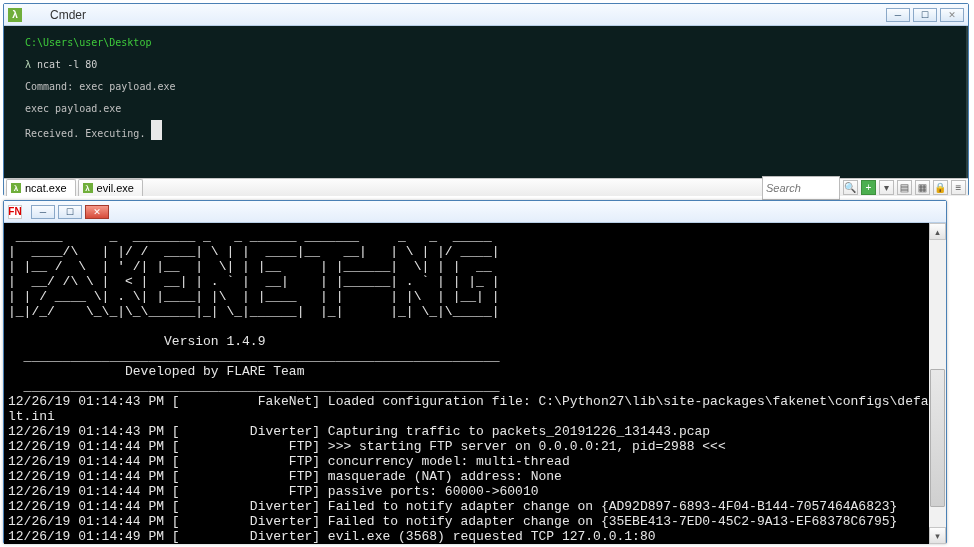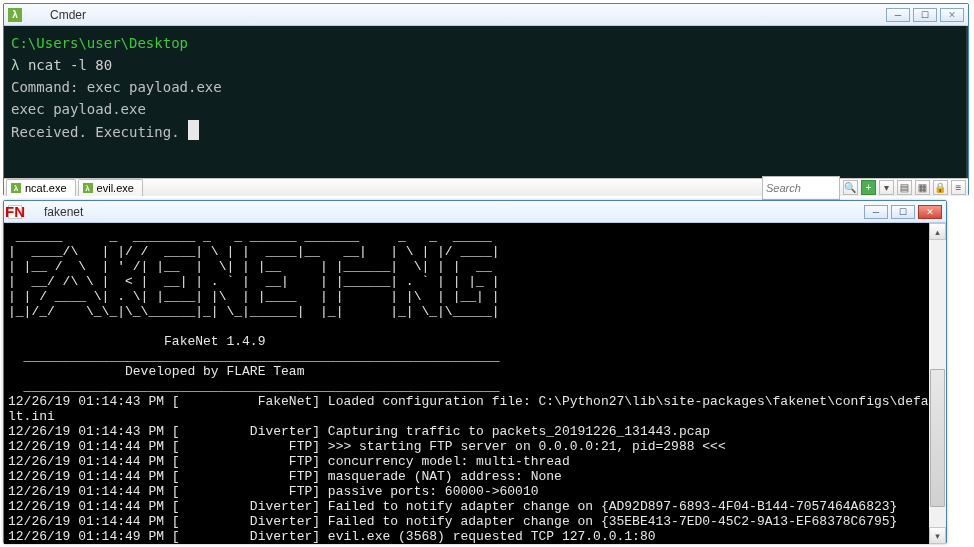--- a/index.html
+++ b/index.html
@@ -58,23 +58,23 @@
   }
   .win-btn.close { color: #888; }
 
   .cmder-body {
     background: #0c1e1e;
     height: 152px;
     display: flex;
   }
   .pane {
     flex: 1;
-    padding: 6px 7px;
+    padding: 6px 21px;
     font-family: "DejaVu Sans Mono","Consolas",monospace;
-    font-size: 14px;
+    font-size: 10px;
     line-height: 22px;
     color: #c7c7c7;
     white-space: pre;
     overflow: hidden;
   }
   .pane.left { border-right: 2px solid #2b3f3f; }
   .path { color: #3ec93b; font-weight: 500; }
   .lambda { color: #b7d5b7; }
   .cmd-text { color: #d0d0d0; }
   .out-text { color: #c0c0c0; }
@@ -149,24 +149,24 @@
   .fakenet-titlebar {
     height: 22px;
     display: flex; align-items: center;
     padding: 0 4px;
     background: linear-gradient(#f7fbff,#e4eefb);
     border-bottom: 1px solid #b8cee6;
   }
   .fakenet-titlebar .app-icon-fn {
     width: 14px; height: 14px;
     background: #fff;
-    color: #d00; font-size: 15px; font-weight: bold;
+    color: #d00; font-size: 10px; font-weight: bold;
     display: flex; align-items: center; justify-content: center;
     border: 1px solid #ccc;
-    margin-right: 22px;
+    margin-right: 9px;
   }
   .fakenet-titlebar .title-text { flex: 1; font-size: 12px; color: #333; }
   .win-btn.close-red {
     background: linear-gradient(#f59a8a,#d64b3a);
     color: #fff; border-color: #a63a2c;
   }
 
   .fakenet-body {
     background: #000;
     height: 321px;
@@ -251,37 +251,36 @@
       <div class="tool-icon">▦</div>
       <div class="tool-icon">🔒</div>
       <div class="tool-icon">≡</div>
     </div>
   </div>
 </div>
 
 <div class="fakenet-window">
   <div class="fakenet-titlebar">
     <div class="app-icon-fn">FN</div>
-    <div class="title-text">fakenet</div>
     <div class="win-controls">
       <div class="win-btn">─</div>
       <div class="win-btn">☐</div>
       <div class="win-btn close-red">✕</div>
     </div>
   </div>
 
   <div class="fakenet-body">
     <div class="fakenet-console"><span class="ascii-line"> ______      _  ________ _   _ ______ _______     _   _  _____ </span>
 <span class="ascii-line">|  ____/\   | |/ /  ____| \ | |  ____|__   __|   | \ | |/ ____|</span>
 <span class="ascii-line">| |__ /  \  | ' /| |__  |  \| | |__     | |______|  \| | |  __ </span>
 <span class="ascii-line">|  __/ /\ \ |  &lt; |  __| | . ` |  __|    | |______| . ` | | |_ |</span>
 <span class="ascii-line">| | / ____ \| . \| |____| |\  | |____   | |      | |\  | |__| |</span>
 <span class="ascii-line">|_|/_/    \_\_|\_\______|_| \_|______|  |_|      |_| \_|\_____|</span>
 
-<span>                    FakeNet 1.4.9</span>
+<span>                    Version 1.4.9</span>
 <span>  _____________________________________________________________</span>
 <span>               Developed by FLARE Team</span>
 <span>  _____________________________________________________________</span>
 <span>12/26/19 01:14:43 PM [          FakeNet] Loaded configuration file: C:\Python27\lib\site-packages\fakenet\configs\defau</span>
 <span>lt.ini</span>
 <span>12/26/19 01:14:43 PM [         Diverter] Capturing traffic to packets_20191226_131443.pcap</span>
 <span>12/26/19 01:14:44 PM [              FTP] &gt;&gt;&gt; starting FTP server on 0.0.0.0:21, pid=2988 &lt;&lt;&lt;</span>
 <span>12/26/19 01:14:44 PM [              FTP] concurrency model: multi-thread</span>
 <span>12/26/19 01:14:44 PM [              FTP] masquerade (NAT) address: None</span>
 <span>12/26/19 01:14:44 PM [              FTP] passive ports: 60000-&gt;60010</span>

